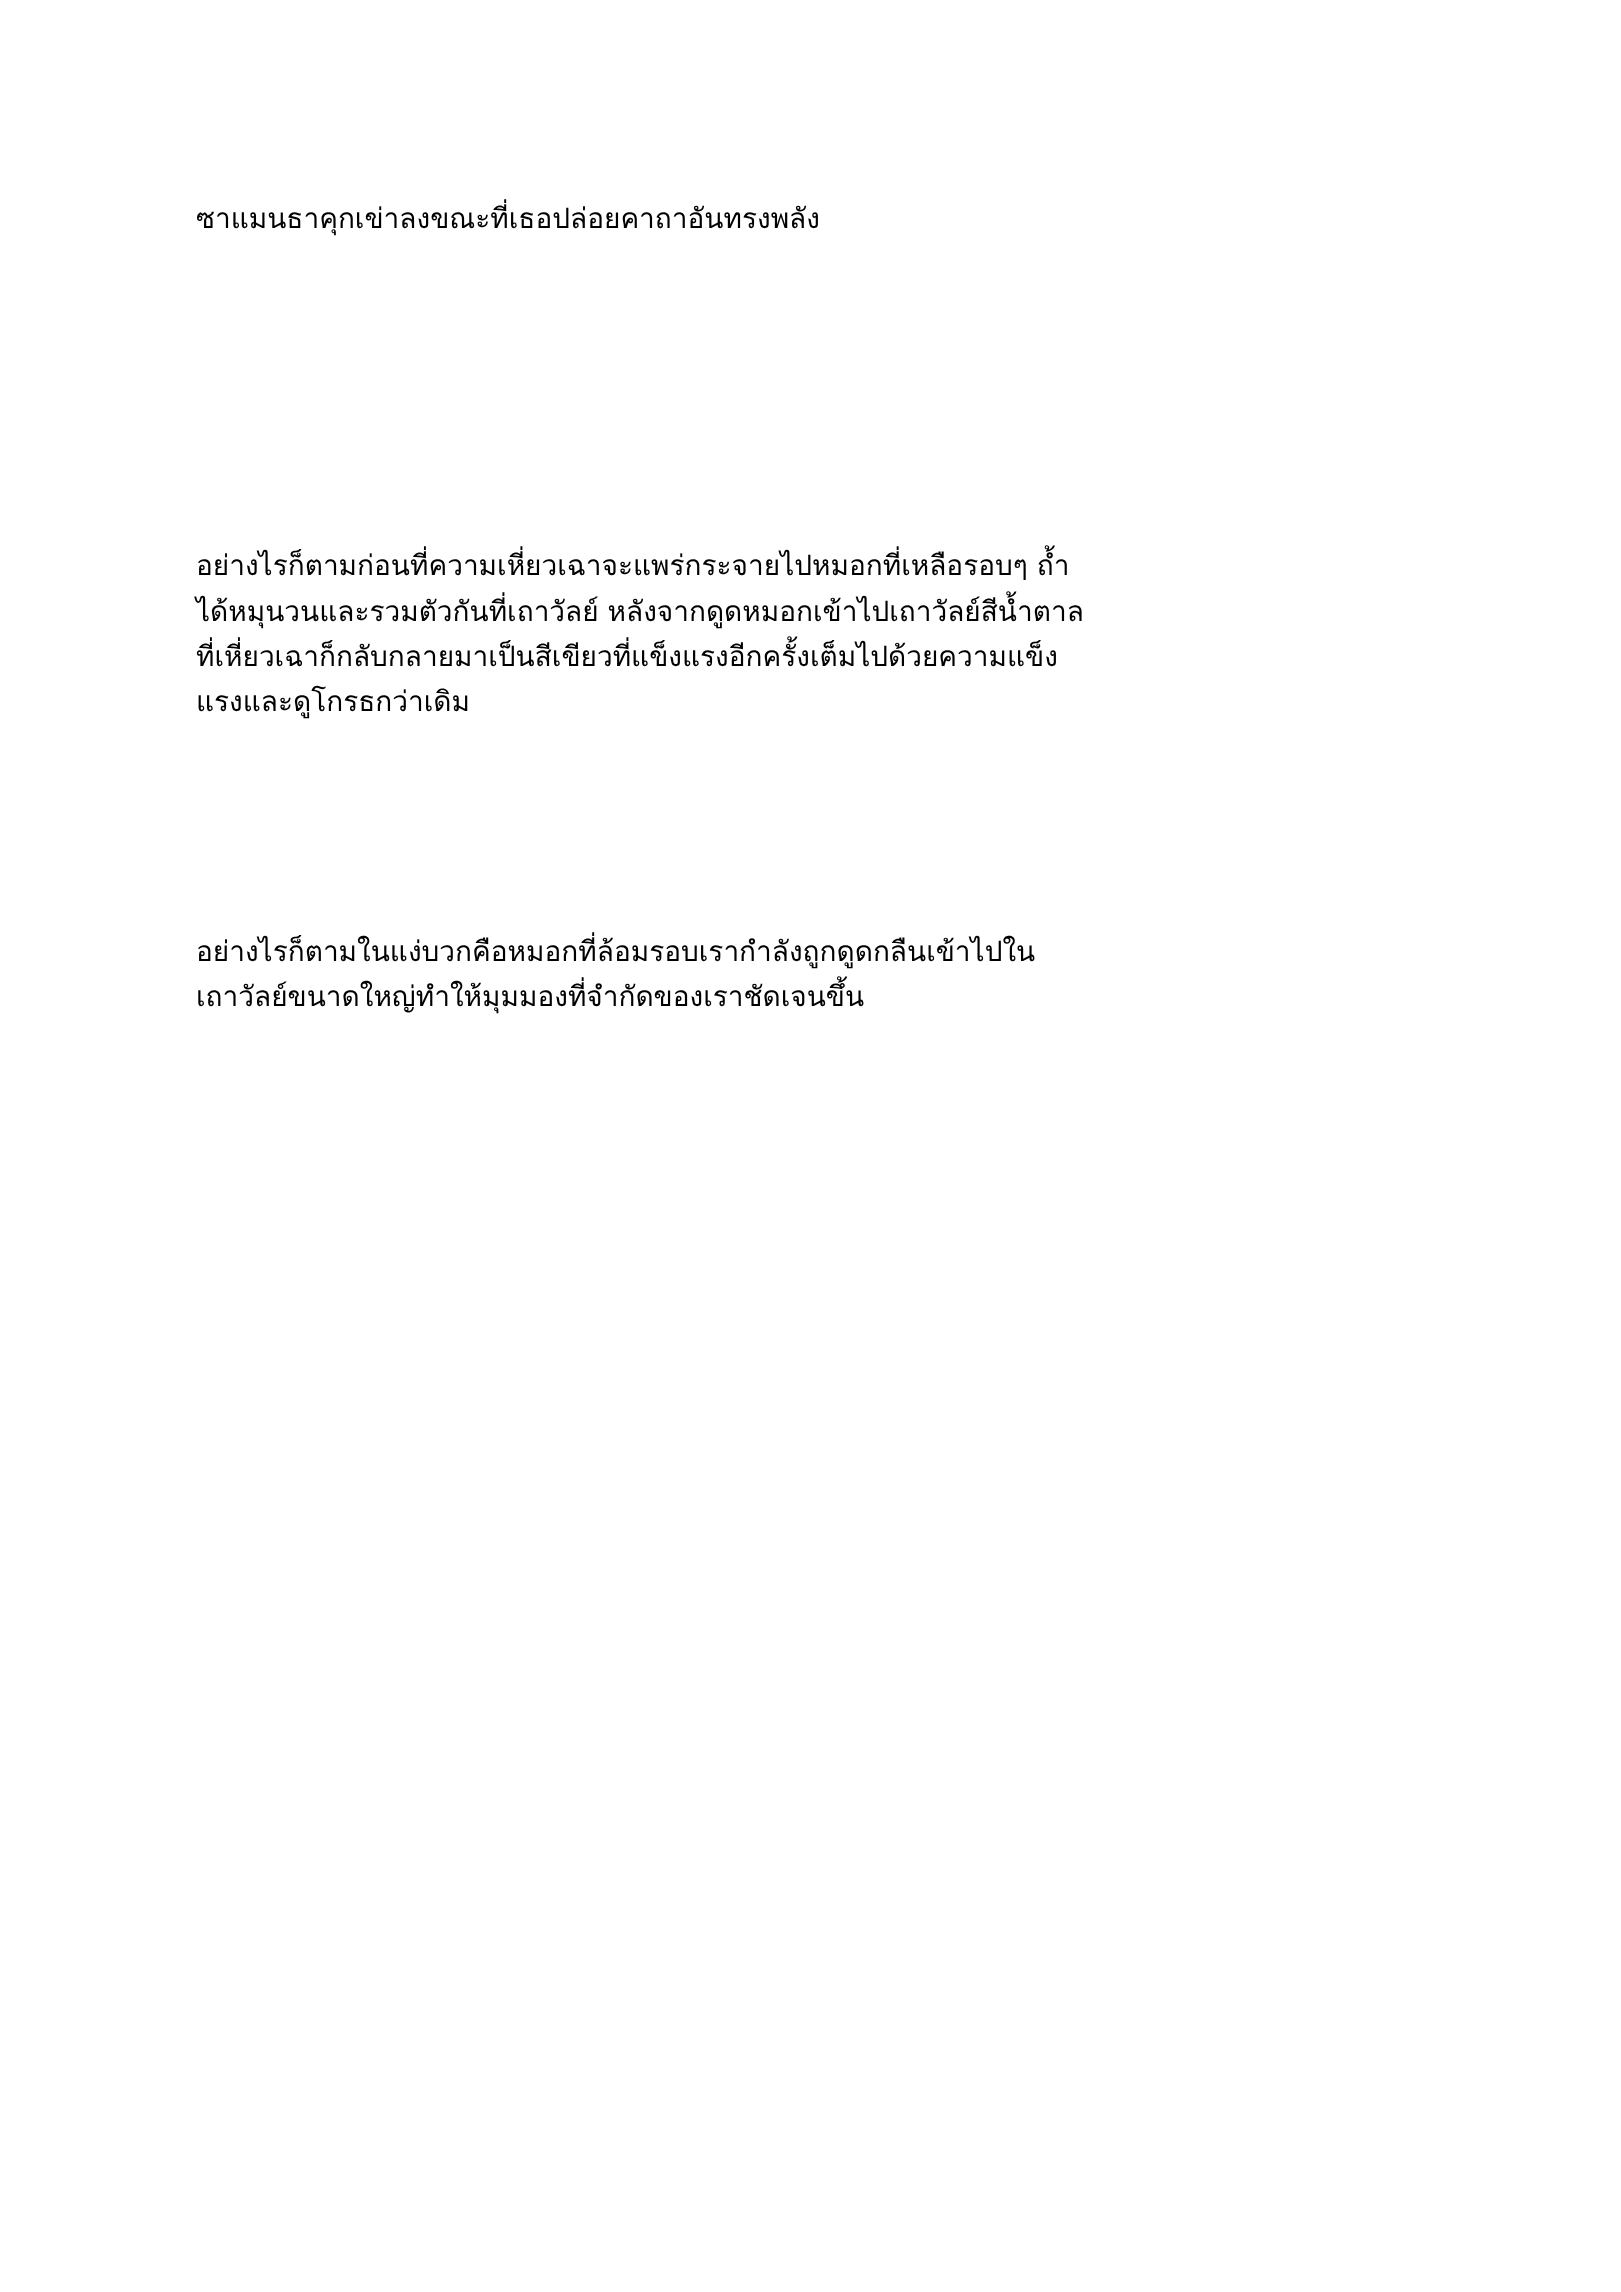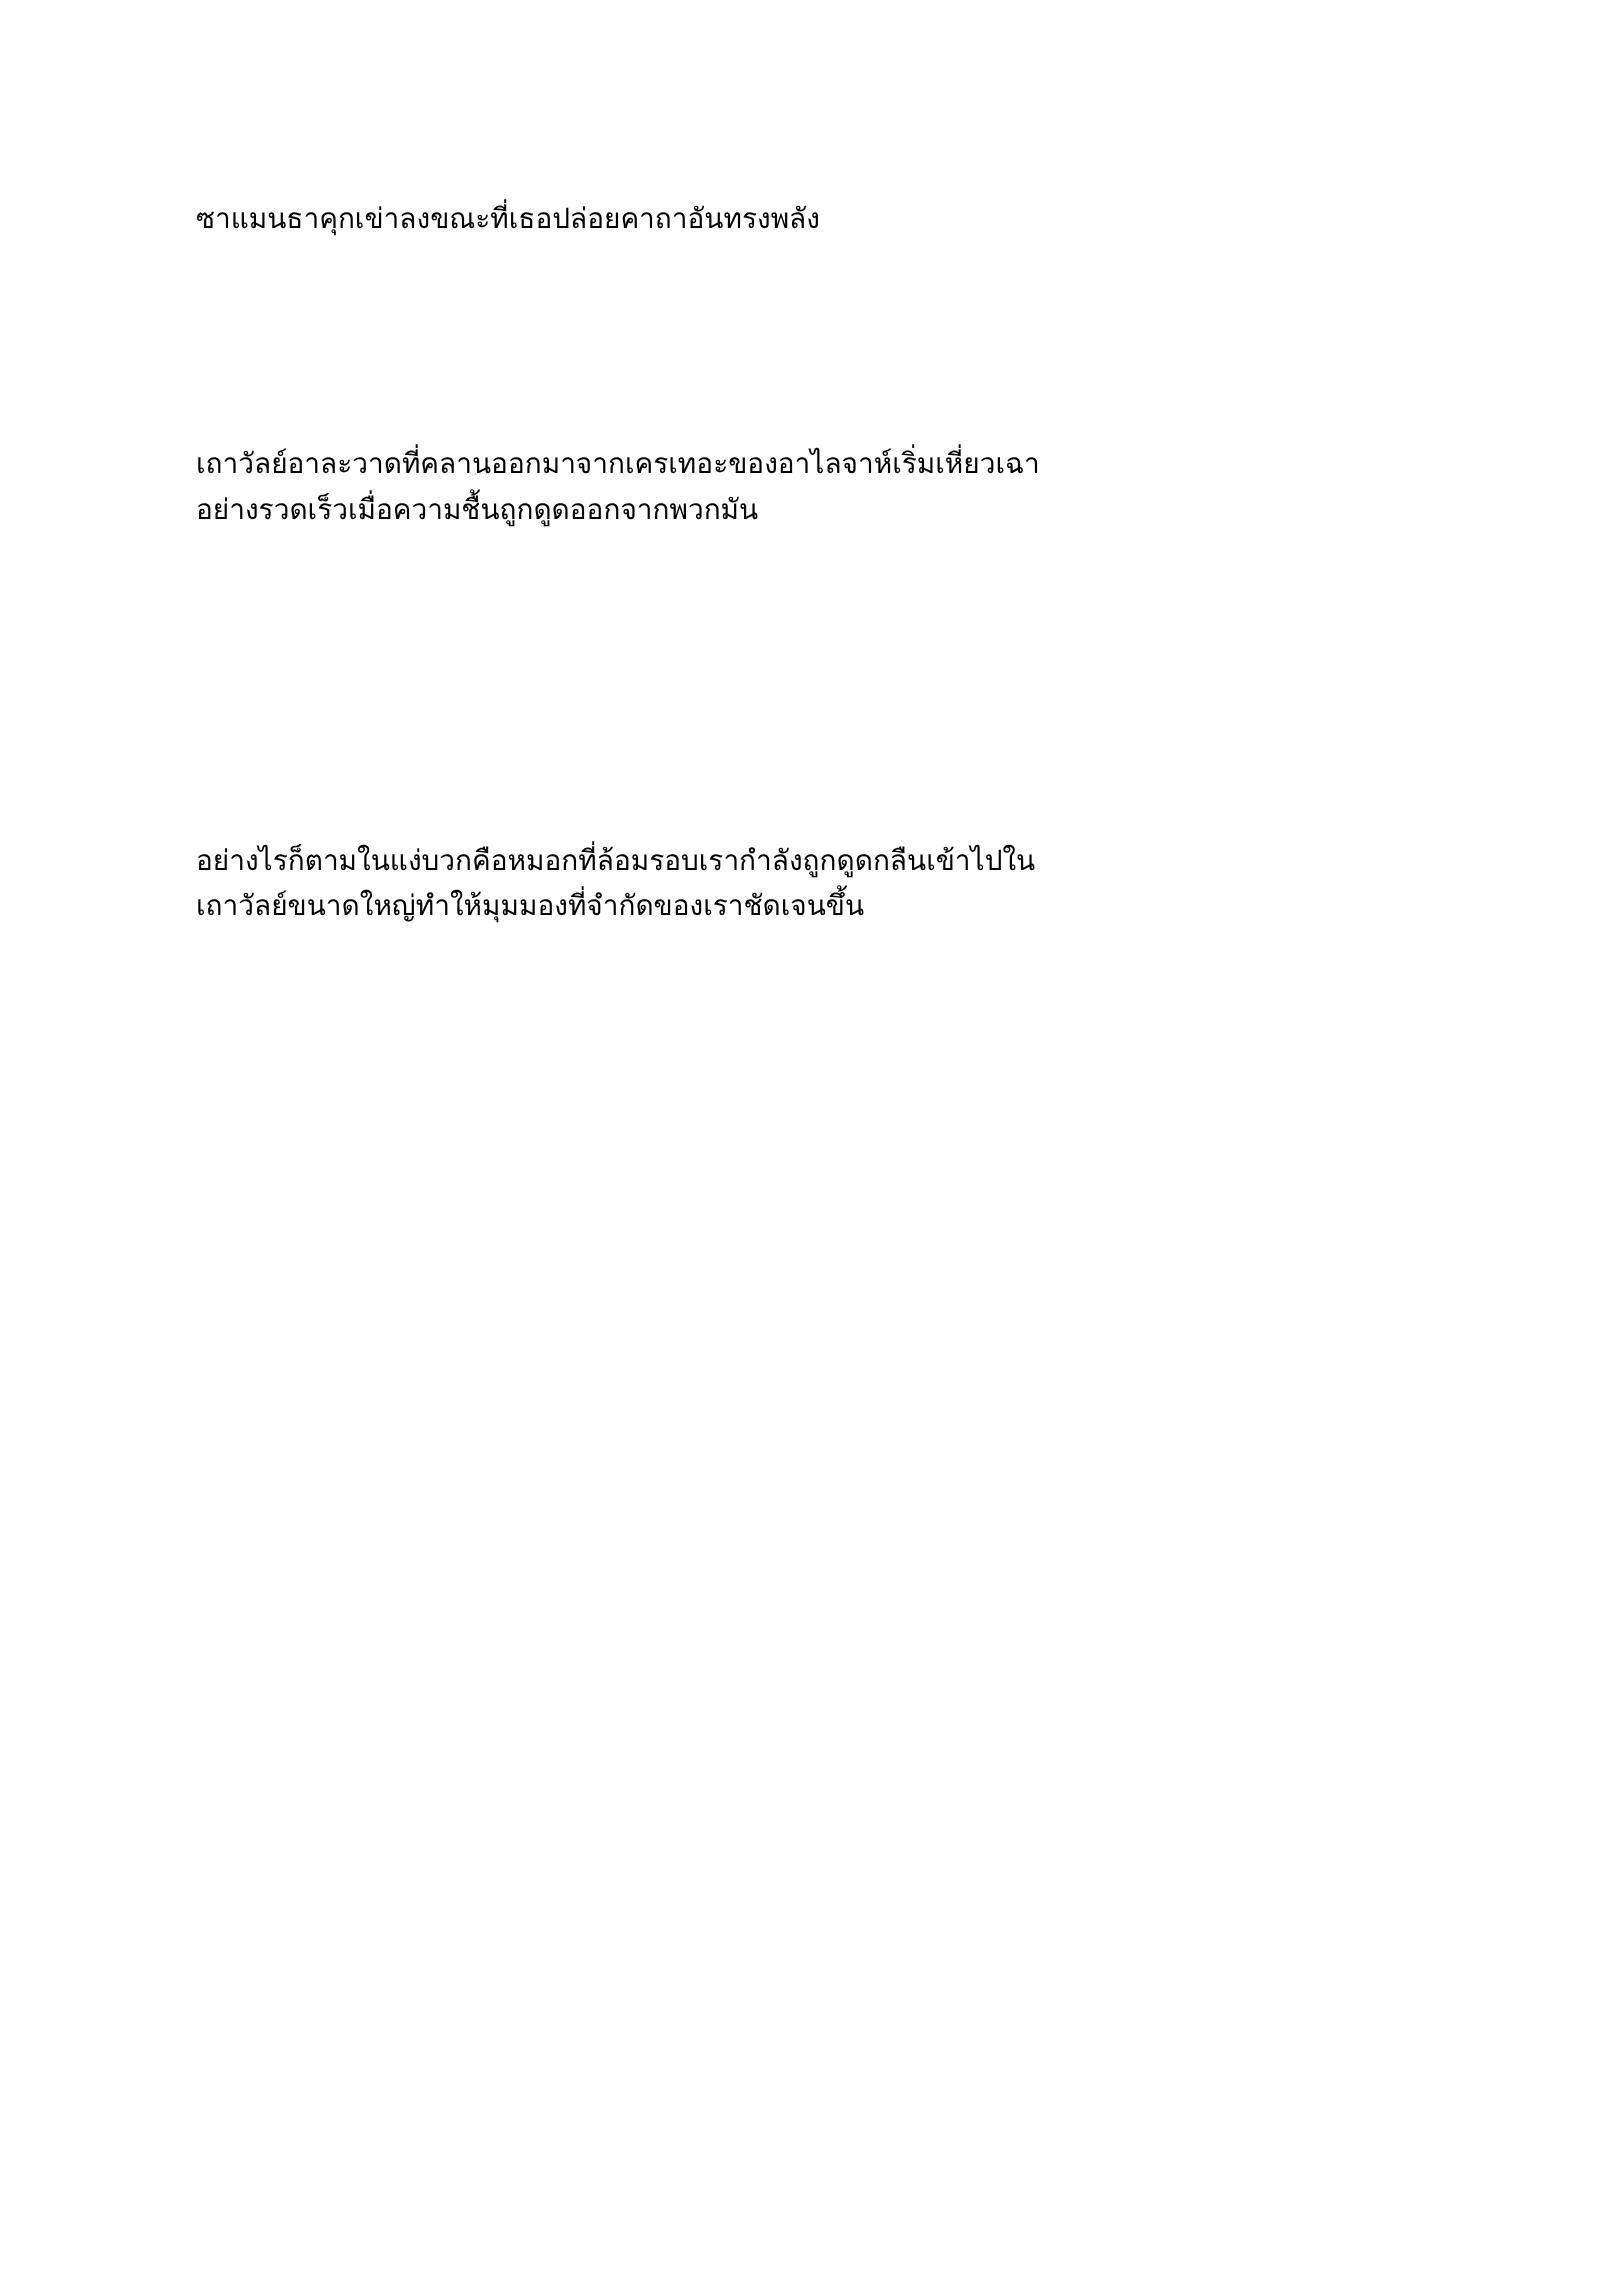--- a/index.html
+++ b/index.html
@@ -39,23 +39,23 @@
 <body>
 
 <div class="page">
   <div class="doc-body">
 
     <p class="para">ซาแมนธาคุกเข่าลงขณะที่เธอปล่อยคาถาอันทรงพลัง</p>
     <div class="spacer-md"></div>
 
     <div class="spacer-lg"></div>
 
-    <p class="para">เถาวัลย์อาละวาดที่คลานออกมาจากเครเทอะของอาไลจาห์เริ่มเหี่ยวเฉาอย่างรวดเร็วเมื่อความชื้นถูกดูดออกจากพวกมัน</p>
     <div class="spacer-lg"></div>
 
+    <p class="para">อย่างไรก็ตามก่อนที่ความเหี่ยวเฉาจะแพร่กระจายไปหมอกที่เหลือรอบๆ ถ้ำได้หมุนวนและรวมตัวกันที่เถาวัลย์ หลังจากดูดหมอกเข้าไปเถาวัลย์สีน้ำตาลที่เหี่ยวเฉาก็กลับกลายมาเป็นสีเขียวที่แข็งแรงอีกครั้งเต็มไปด้วยความแข็งแรงและดูโกรธกว่าเดิม</p>
     <div class="spacer-lg"></div>
 
     <div class="spacer-lg"></div>
 
     <p class="para">อย่างไรก็ตามในแง่บวกคือหมอกที่ล้อมรอบเรากำลังถูกดูดกลืนเข้าไปในเถาวัลย์ขนาดใหญ่ทำให้มุมมองที่จำกัดของเราชัดเจนขึ้น</p>
 
   </div>
 </div>
 
 

